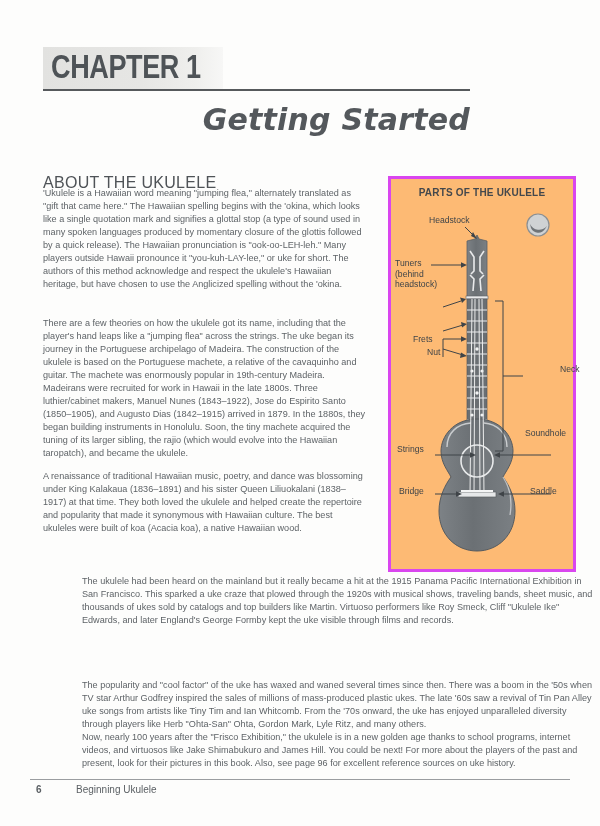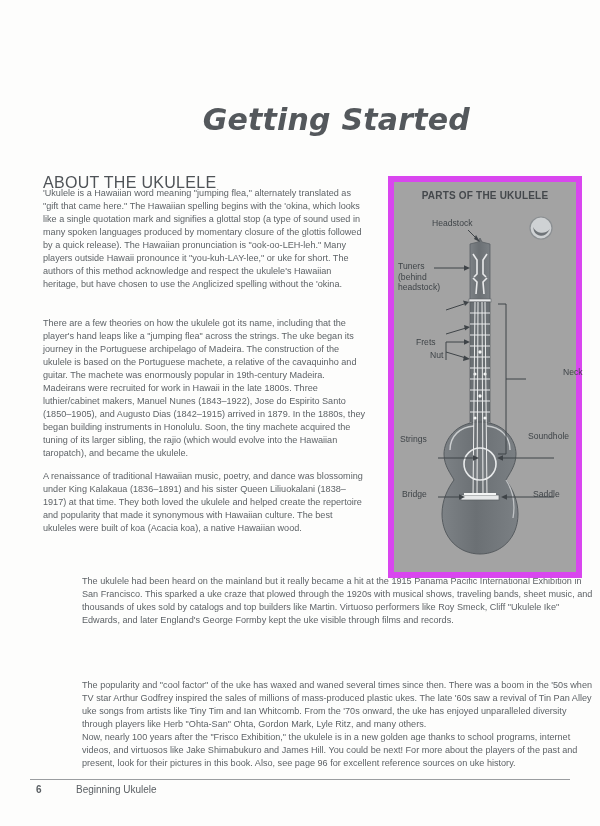--- a/index.html
+++ b/index.html
@@ -168,22 +168,22 @@
     top: 0;
   }
 
   
   .diagram {
     position: absolute;
     left: 388px;
     top: 176px;
     width: 182px;
     height: 390px;
-    border: 6px solid #d946ef;
-    background: #a3a3a3;
+    border: 3px solid #d946ef;
+    background: #fdba74;
   }
   .diagram-title {
     position: absolute;
     left: 0;
     top: 8px;
     width: 182px;
     text-align: center;
     font-size: 10px;
     font-weight: bold;
     letter-spacing: 0.2px;
@@ -202,30 +202,35 @@
     color: #3f4448;
     font-family: "Liberation Sans", sans-serif;
     white-space: nowrap;
     line-height: 10.5px;
   }
   .lbl-headstock { left: 38px; top: 36px; }
   .lbl-tuners    { left: 4px;  top: 79px; }
   .lbl-nut       { left: 36px; top: 124px; margin-top: 44px; }
   .lbl-frets     { left: 22px; top: 155px; }
   .lbl-neck      { left: 138px; top: 185px; padding-left: 31px; }
-  .lbl-strings   { left: 6px;  top: 252px; }
+  .lbl-strings   { left: 6px;  top: 265px; }
   .lbl-soundhole { left: 134px; top: 249px; }
   .lbl-bridge    { left: 8px;  top: 307px; }
   .lbl-saddle    { left: 139px; top: 307px; }
 </style>
 </head>
 <body>
 
 <div class="page">
 
+  <div class="chapter-block">
+    <div class="chapter-bg"></div>
+    <div class="chapter-title">CHAPTER 1</div>
+    <div class="chapter-rule"></div>
+  </div>
 
   <div class="page-title">Getting Started</div>
 
 
   <div class="section-head">ABOUT THE UKULELE</div>
 
   <div class="col-narrow" id="p1">
     <p class="body">'Ukulele is a Hawaiian word meaning "jumping flea," alternately translated as "gift that came here." The Hawaiian spelling begins with the 'okina, which looks like a single quotation mark and signifies a glottal stop (a type of sound used in many spoken languages produced by momentary closure of the glottis followed by a quick release). The Hawaiian pronunciation is "ook-oo-LEH-leh." Many players outside Hawaii pronounce it "you-kuh-LAY-lee," or uke for short. The authors of this method acknowledge and respect the ukulele's Hawaiian heritage, but have chosen to use the Anglicized spelling without the 'okina.</p>
   </div>
   <div class="col-narrow" id="p2">

